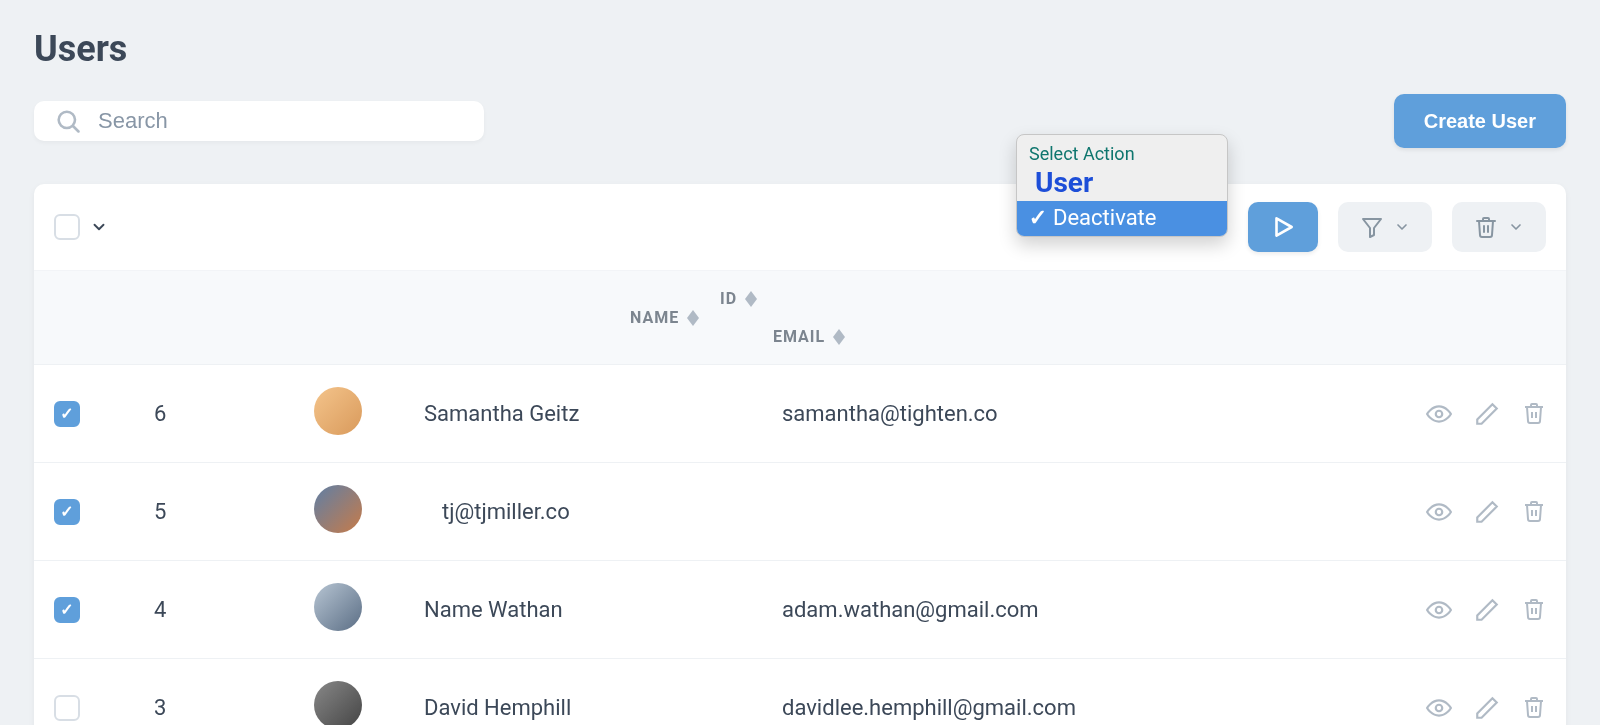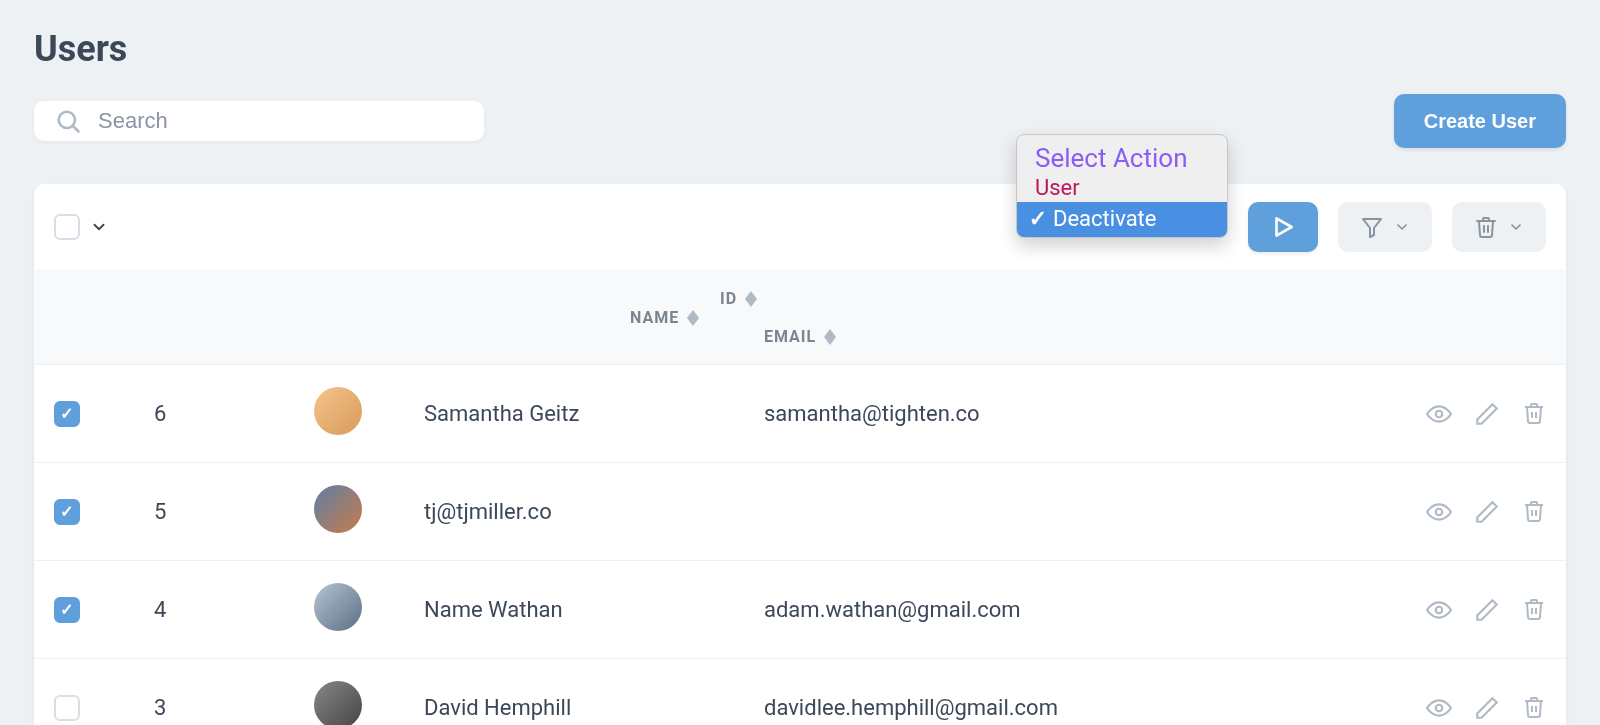--- a/index.html
+++ b/index.html
@@ -112,28 +112,29 @@
     top: -68px;
     width: 212px;
     background: #EFEFEF;
     border: 1px solid #C6C6C6;
     border-radius: 8px;
     box-shadow: 0 8px 18px rgba(0,0,0,0.18);
     overflow: hidden;
     z-index: 10;
   }
   .action-dropdown .optgroup-label {
-    padding: 8px 18px 0 18px;
-    color: #8b5cf6;
-    font-size: 26px;
+    padding: 8px 18px 0 12px;
+    color: #0f766e;
+    font-size: 18px;
   }
   .action-dropdown .group-name {
     padding: 2px 18px 2px 18px;
-    color: #be185d;
-    font-size: 22px;
+    color: #1d4ed8;
+    font-size: 28px;
+    font-weight: bold;
   }
   .action-dropdown .option {
     display: flex;
     align-items: center;
     padding: 4px 18px 6px 10px;
     color: #3C4858;
     font-size: 22px;
     cursor: pointer;
   }
   .action-dropdown .option.selected {
@@ -188,21 +189,21 @@
     display: inline-flex;
     align-items: center;
     gap: 8px;
   }
   .sort-icon { color: #B0BAC5; display:inline-flex; flex-direction: column; line-height: 0; }
   .sort-icon svg { display:block; }
   .col-check-wrap { width: 100px; display:flex; align-items:center; }
   .col-id      { width: 160px; }
   .col-avatar  { width: 110px; }
   .col-name    { width: 340px; }
-  .col-email   { flex: 1; }
+  .col-email   { flex: 1; margin-left: 18px; }
   .col-actions { width: 180px; display:flex; gap: 22px; justify-content:flex-end; }
 
   .row {
     display: flex;
     align-items: center;
     padding: 22px 20px;
     border-bottom: 1px solid #EEF1F4;
     font-size: 22px;
     color: #3C4858;
     background:#fff;

